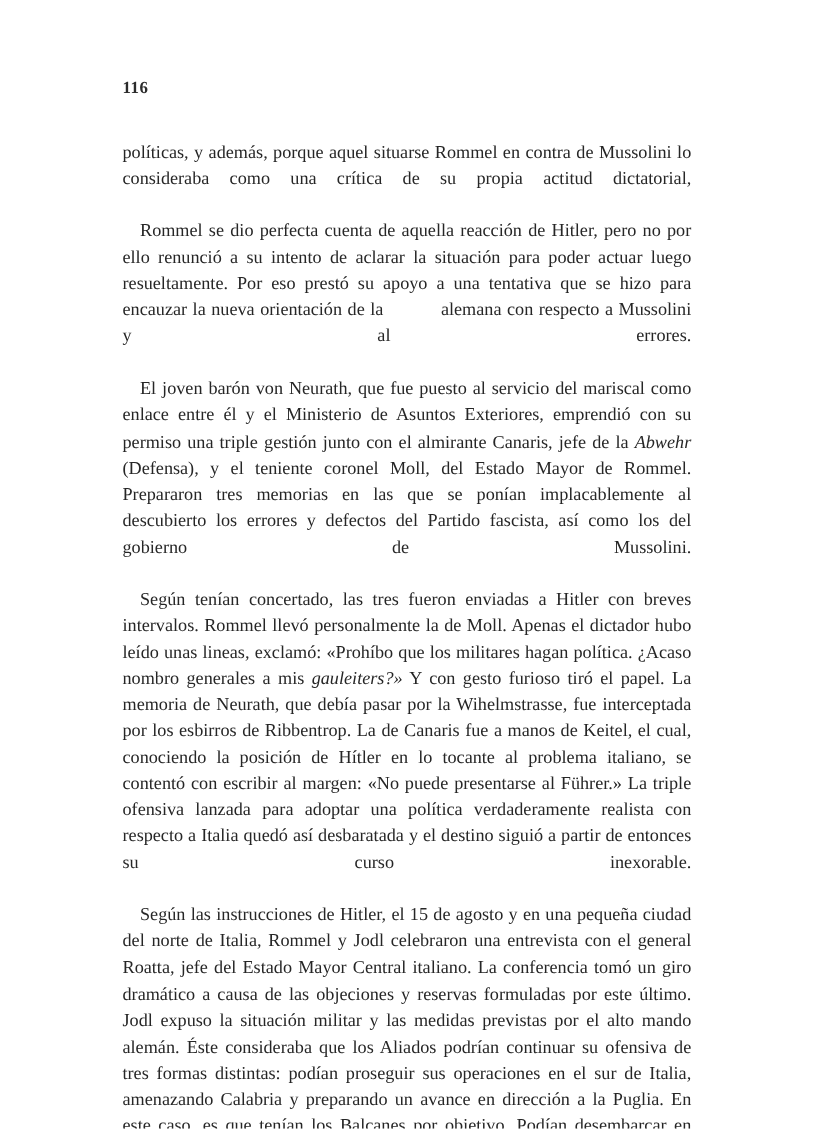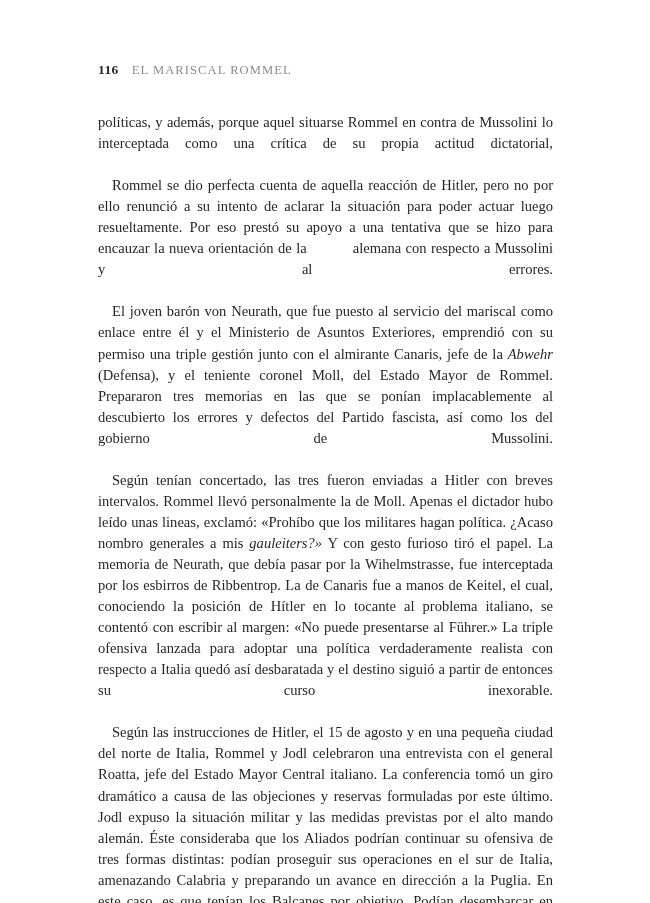--- a/index.html
+++ b/index.html
@@ -89,26 +89,25 @@
     width: 38px;
   }
 </style>
 </head>
 <body>
 
 <div class="page">
 
   <div class="running-head">
     <span class="folio">116</span>
-    <span class="head-title">EL MARISCAL ROMMEL</span>
   </div>
 
   <div class="textblock">
 
-    <p class="para noindent"><span>políticas, y además, porque aquel situarse Rommel en contra de Mussolini lo interceptada como una crítica de su propia actitud dictatorial,</span></p>
+    <p class="para noindent"><span>políticas, y además, porque aquel situarse Rommel en contra de Mussolini lo consideraba como una crítica de su propia actitud dictatorial,</span></p>
 
     <p class="para"><span>Rommel se dio perfecta cuenta de aquella reacción de Hitler, pero no por ello renunció a su intento de aclarar la situación para poder actuar luego resueltamente. Por eso prestó su apoyo a una tentativa que se hizo para encauzar la nueva orientación de la</span><span class="gap"></span><span>alemana con respecto a Mussolini y al errores.</span></p>
 
     <p class="para"><span>El joven barón von Neurath, que fue puesto al servicio del mariscal como enlace entre él y el Ministerio de Asuntos Exteriores, emprendió con su permiso una triple gestión junto con el almirante Canaris, jefe de la </span><em>Abwehr</em><span> (Defensa), y el teniente coronel Moll, del Estado Mayor de Rommel. Prepararon tres memorias en las que se ponían implacablemente al descubierto los errores y defectos del Partido fascista, así como los del gobierno de Mussolini.</span></p>
 
     <p class="para"><span>Según tenían concertado, las tres fueron enviadas a Hitler con breves intervalos. Rommel llevó personalmente la de Moll. Apenas el dictador hubo leído unas lineas, exclamó: «Prohíbo que los militares hagan política. ¿Acaso nombro generales a mis </span><em>gauleiters?»</em><span> Y con gesto furioso tiró el papel. La memoria de Neurath, que debía pasar por la Wihelmstrasse, fue interceptada por los esbirros de Ribbentrop. La de Canaris fue a manos de Keitel, el cual, conociendo la posición de Hítler en lo tocante al problema italiano, se contentó con escribir al margen: «No puede presentarse al Führer.» La triple ofensiva lanzada para adoptar una política verdaderamente realista con respecto a Italia quedó así desbaratada y el destino siguió a partir de entonces su curso inexorable.</span></p>
 
     <p class="para"><span>Según las instrucciones de Hitler, el 15 de agosto y en una pequeña ciudad del norte de Italia, Rommel y Jodl celebraron una entrevista con el general Roatta, jefe del Estado Mayor Central italiano. La conferencia tomó un giro dramático a causa de las objeciones y reservas formuladas por este último. Jodl expuso la situación militar y las medidas previstas por el alto mando alemán. Éste consideraba que los Aliados podrían continuar su ofensiva de tres formas distintas: podían proseguir sus operaciones en el sur de Italia, amenazando Calabria y preparando un avance en dirección a la Puglia. En este caso, es que tenían los Balcanes por objetivo. Podían desembarcar en Córcega y en Cerdeña, lo cual significaría un proyecto de invasión de Francia. Finalmente, podían pasar de Sicilia a Italia, tratando de abrirse camino</span><span class="gap-sm"></span></p>
 
   </div>

